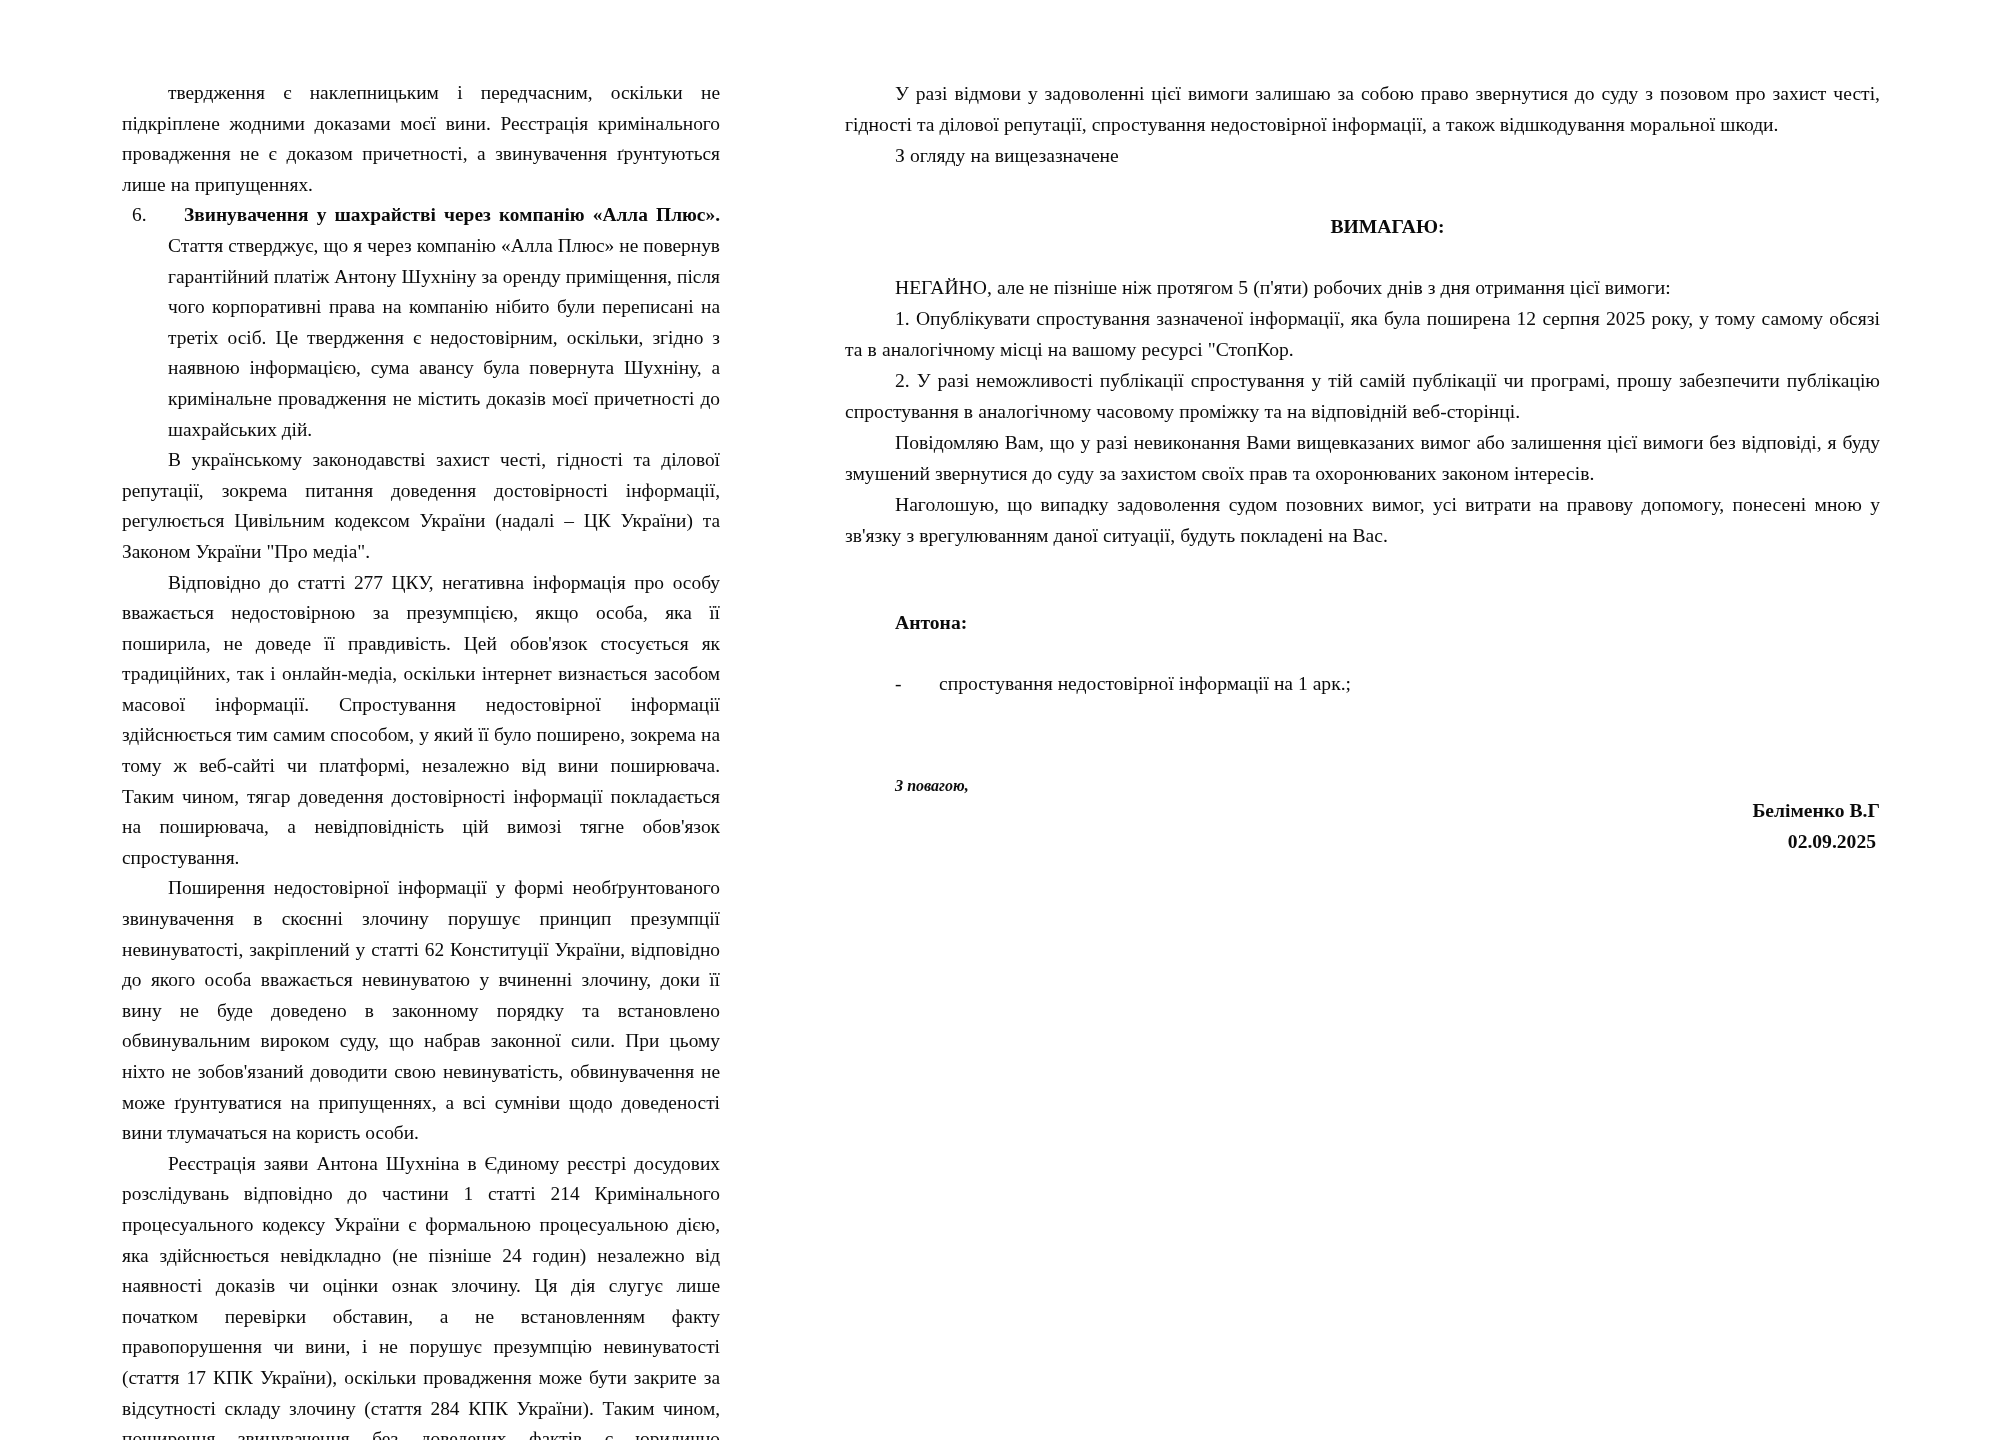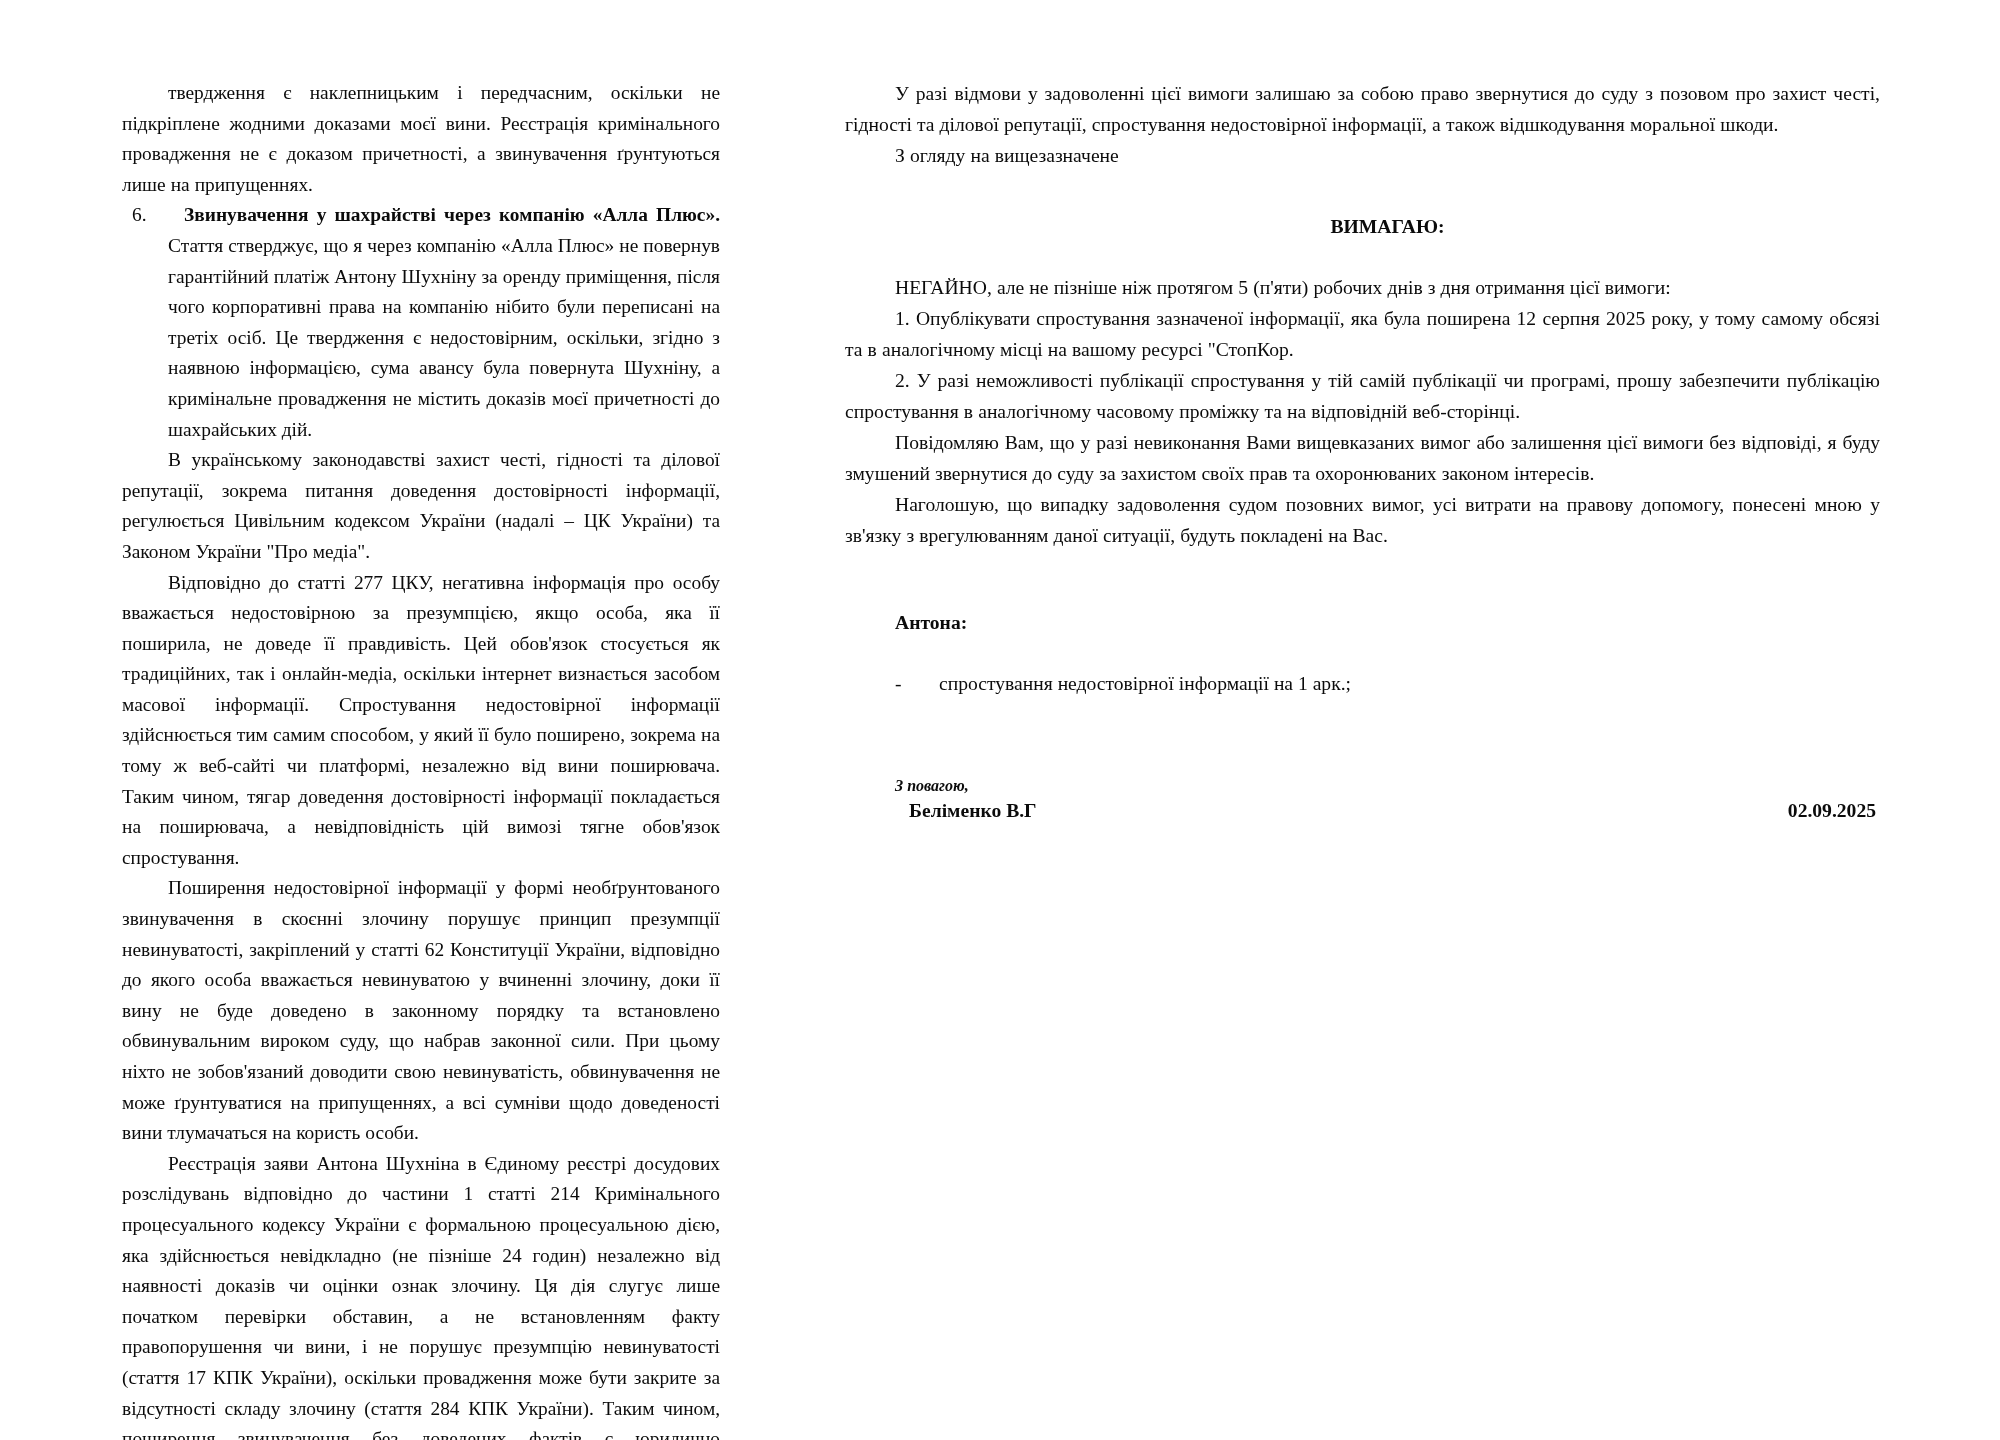--- a/index.html
+++ b/index.html
@@ -98,21 +98,21 @@
     width: 44px;
     flex: 0 0 44px;
   }
   .attach-item .atext { flex: 1 1 auto; }
 
   .sign-block {
     padding-left: 50px;
   }
   .sign-row {
     display: flex;
-    flex-direction: row;
+    flex-direction: column;
     justify-content: space-between;
     align-items: flex-end;
     font-size: 19.6px;
     line-height: 31px;
   }
   .sign-name {
     font-weight: bold;
     padding-left: 14px;
   }
   .sign-date {

